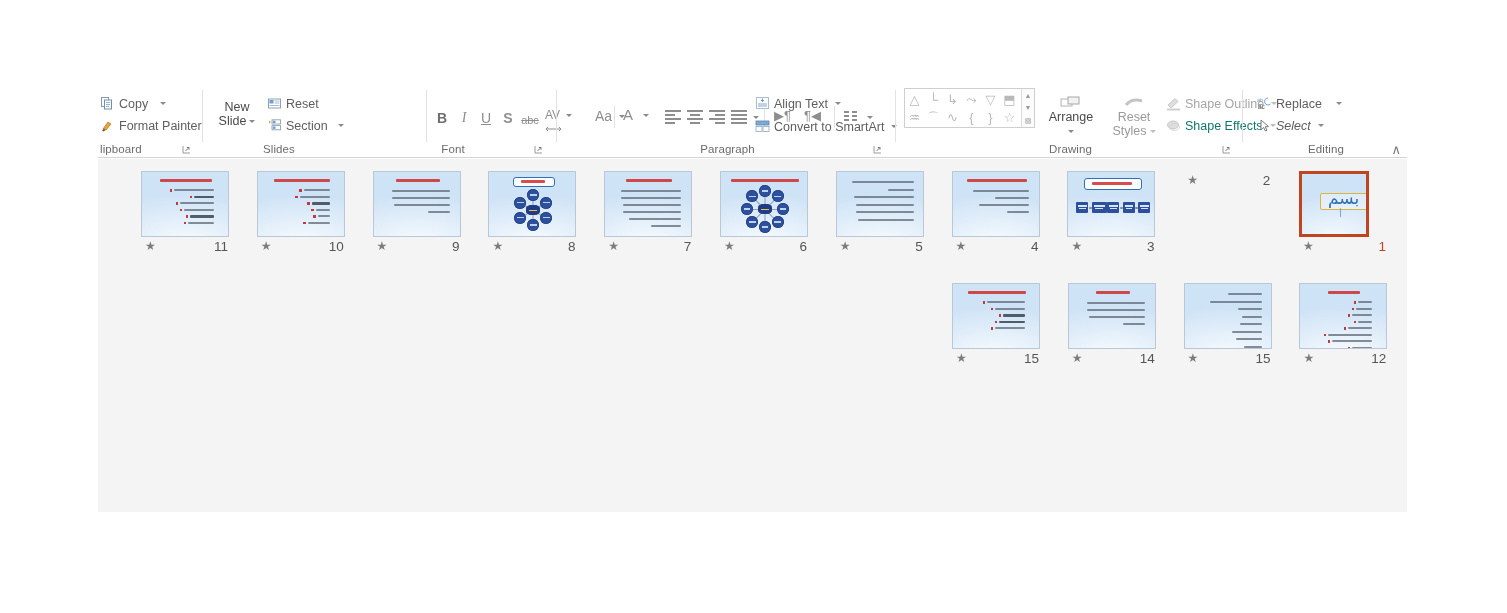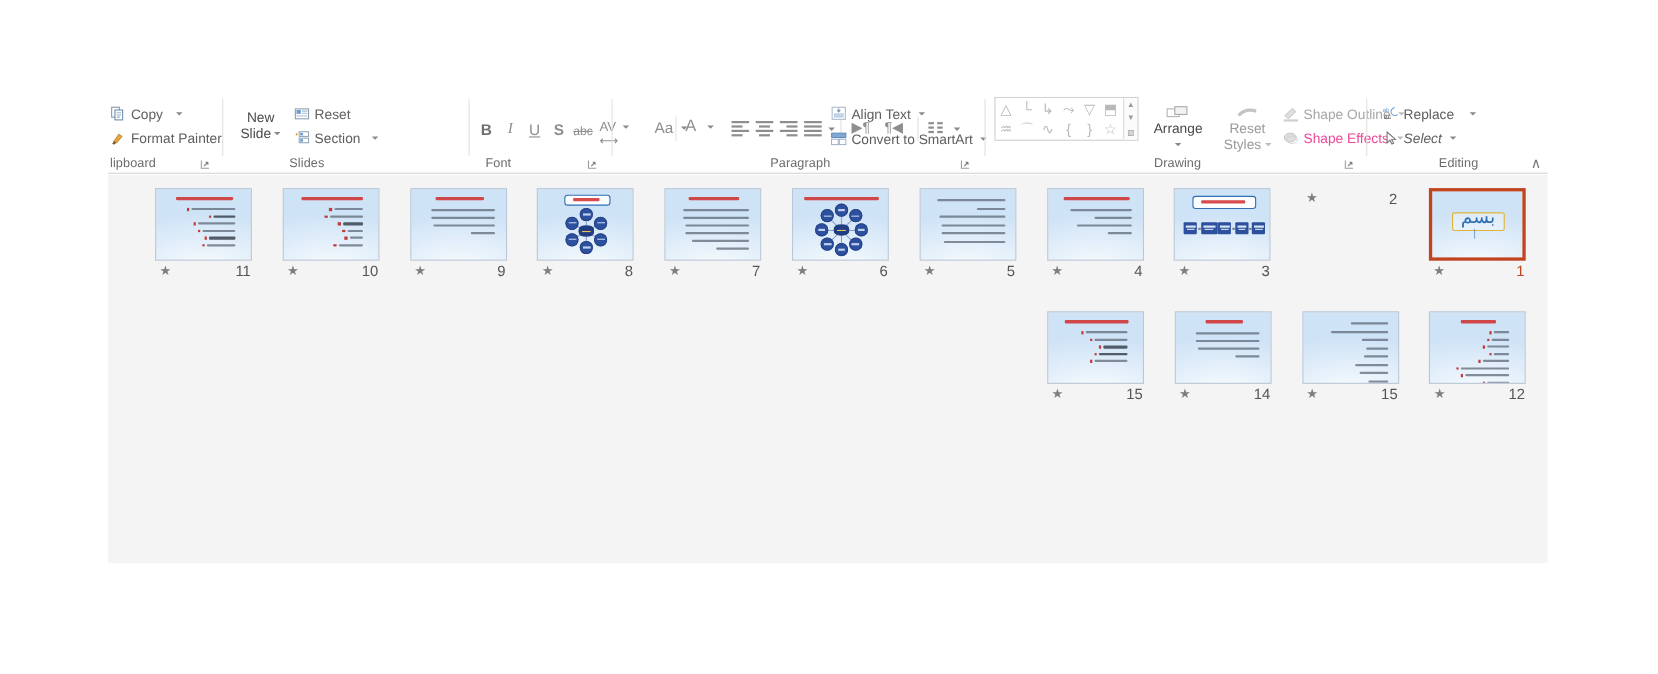--- a/index.html
+++ b/index.html
@@ -94,21 +94,21 @@
   .thumbwrap{position:absolute;}
   .thumb{
     position:relative;width:88px;height:66px;box-sizing:border-box;
     border:1px solid #b9c7d6;
     background:
       radial-gradient(ellipse 120% 85% at 50% 120%, #ffffff 0%, #e8f2fb 42%, #cfe3f6 100%);
     overflow:hidden;
   }
   .thumb.sel{
     border:3px solid #c0441f;
-    width:88px;height:66px;
+    width:70px;height:66px;
   }
   .meta{
     position:relative;width:88px;height:18px;margin-top:3px;
   }
   .star{
     position:absolute;left:4px;top:1px;width:11px;height:11px;
     color:#7d7d7d;font-size:12px;line-height:11px;
   }
   .num{
     position:absolute;right:1px;top:0;font-size:13.5px;color:#555;line-height:14px;
@@ -411,21 +411,21 @@
           <span class="ic">
             <svg width="15" height="15" viewBox="0 0 15 15">
               <path d="M2 9 L9 2.5 L12 5.5 L5 12 Z" fill="#dedede" stroke="#c0c0c0" stroke-width=".8"></path>
               <rect x="1" y="12.5" width="13" height="2" fill="#cfcfcf"></rect>
             </svg>
           </span>
           <span class="cap">Shape Outline</span>
           <span class="caret" style="margin-left:3px;border-top-color:#bdbdbd;"></span>
         </div>
 
-        <div class="cmd" style="left:268px;top:30px;color:#ec4899;">
+        <div class="cmd" style="left:268px;top:30px;color:#0f766e;">
           <span class="ic">
             <svg width="15" height="15" viewBox="0 0 15 15">
               <ellipse cx="7" cy="7" rx="5.5" ry="4" fill="#dedede" stroke="#c0c0c0" stroke-width=".8"></ellipse>
               <ellipse cx="8.5" cy="9" rx="5" ry="3.4" fill="none" stroke="#cfcfcf" stroke-width=".8"></ellipse>
             </svg>
           </span>
           <span class="cap">Shape Effects</span>
           <span class="caret" style="margin-left:3px;border-top-color:#bdbdbd;"></span>
         </div>
 

